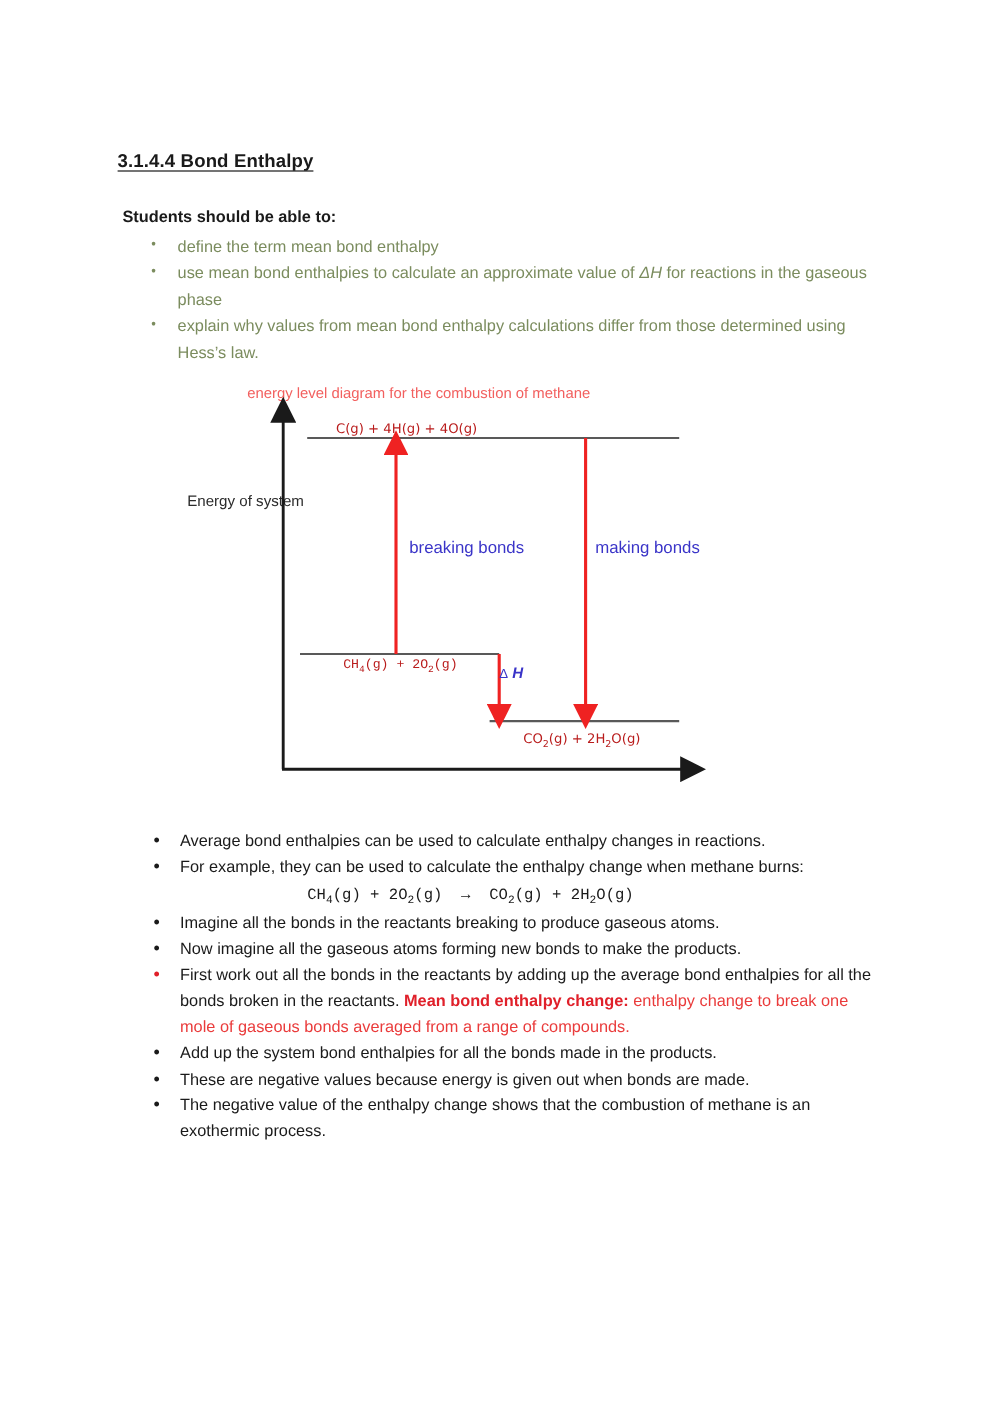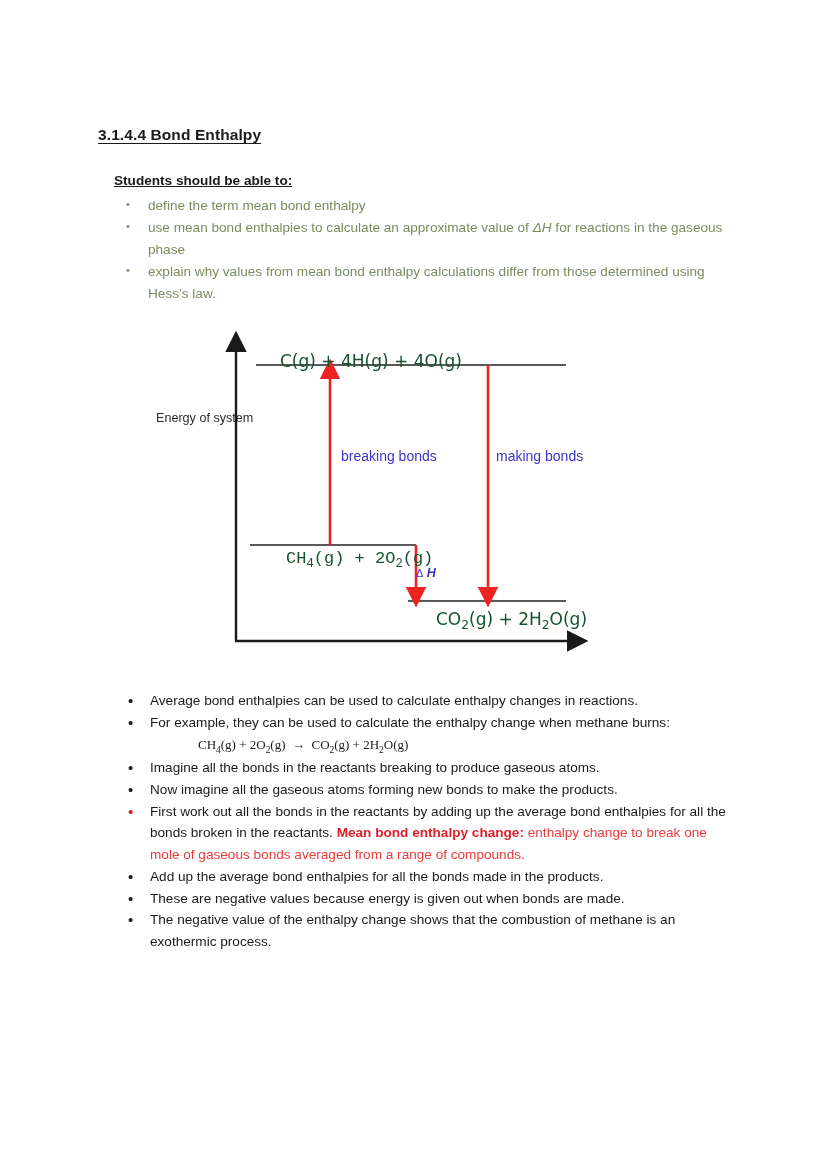--- a/index.html
+++ b/index.html
@@ -39,23 +39,22 @@
     letter-spacing: 0.1px;
     margin: 0 0 26px 0;
     line-height: 1.2;
   }
 
   
   .spec-lead {
     font-size: 13.6px;
     font-weight: 700;
     color: #1a1a1a;
-    margin: 0 0 4px 16px;
+    margin: 0 0 4px 4px;
     line-height: 1.5;
-    text-decoration: underline;
   }
   ul.spec-list {
     list-style: none;
     margin: 0 0 0 0;
     padding: 0;
   }
   ul.spec-list > li {
     position: relative;
     padding-left: 50px;
     font-size: 13.6px;
@@ -106,40 +105,40 @@
     white-space: nowrap;
     margin-left: 40px;
   }
   .diagram-svg {
     position: absolute;
     left: 0;
     top: 0;
   }
   .lvl-label {
     position: absolute;
-    font-size: 17px;
-    color: #14532d;
+    font-size: 11px;
+    color: #b91c1c;
     white-space: nowrap;
     font-family: "DejaVu Sans", sans-serif;
   }
   .lvl-top { left: 182px; top: 30px; }
   .lvl-mid { left: 188px; top: 228px; font-family: Liberation Mono, monospace; }
   .lvl-bot { left: 338px; top: 288px; }
   .flow-label {
     position: absolute;
     font-size: 14px;
     color: #3a34c8;
     white-space: nowrap;
   }
   .flow-break { left: 243px; top: 127px; }
   .flow-make { left: 398px; top: 127px; }
   .dh-label {
     position: absolute;
     left: 318px;
-    top: 245px;
+    top: 233px;
     font-size: 12.6px;
     color: #3a34c8;
     white-space: nowrap;
     font-style: italic;
     font-weight: 700;
   }
   .dh-label .dsym { font-style: normal; font-weight: 400; font-size: 11px; }
 
   
   ul.notes-list {
@@ -160,22 +159,22 @@
     position: absolute;
     left: 30px;
     top: 0px;
     font-size: 15px;
     line-height: 1.45;
     color: #1a1a1a;
   }
   ul.notes-list > li.red-bullet::before { color: #e0202a; }
   .eqn {
     display: inline-block;
-    margin-left: 48px;
-    font-family: Liberation Serif, serif;
+    margin-left: 106px;
+    font-family: Liberation Mono, monospace;
     font-size: 13px;
   }
   .red-bold { color: #e0202a; font-weight: 700; }
   .red-plain { color: #ea3b3b; }
   sub { font-size: 0.72em; }
 </style>
 </head>
 <body>
 
 <div class="page">
@@ -187,20 +186,21 @@
 
     <ul class="spec-list">
       <li>define the term mean bond enthalpy</li>
       <li><span>use mean bond enthalpies to calculate an approximate value of </span><span class="ital">ΔH</span><span> for reactions in the gaseous phase</span></li>
       <li>explain why values from mean bond enthalpy calculations differ from those determined using Hess’s law.</li>
     </ul>
 
 
     <div class="diagram-wrap">
 
+      <div class="diagram-title">energy level diagram for the combustion of methane</div>
       <div class="axis-label">Energy of system</div>
 
       <svg class="diagram-svg" width="632" height="365" viewBox="0 0 632 365">
         <defs>
           <marker id="axArrow" markerWidth="9" markerHeight="9" refX="3" refY="4.5" orient="auto">
             <polygon points="0,0 9,4.5 0,9" fill="#1a1a1a"></polygon>
           </marker>
           <marker id="redDown" markerWidth="8" markerHeight="8" refX="3.2" refY="4" orient="auto">
             <polygon points="0,0 8,4 0,8" fill="#ef2222"></polygon>
           </marker>
@@ -245,19 +245,19 @@
       <div class="flow-label flow-make">making bonds</div>
       <div class="dh-label"><span class="dsym">Δ</span> <em>H</em></div>
     </div>
 
     <ul class="notes-list">
       <li>Average bond enthalpies can be used to calculate enthalpy changes in reactions.</li>
       <li><span>For example, they can be used to calculate the enthalpy change when methane burns:</span><br><span class="eqn">CH<sub>4</sub>(g) + 2O<sub>2</sub>(g) &nbsp;→&nbsp; CO<sub>2</sub>(g) + 2H<sub>2</sub>O(g)</span></li>
       <li>Imagine all the bonds in the reactants breaking to produce gaseous atoms.</li>
       <li>Now imagine all the gaseous atoms forming new bonds to make the products.</li>
       <li class="red-bullet"><span>First work out all the bonds in the reactants by adding up the average bond enthalpies for all the bonds broken in the reactants. </span><span class="red-bold">Mean bond enthalpy change:</span><span class="red-plain"> enthalpy change to break one mole of gaseous bonds averaged from a range of compounds.</span></li>
-      <li>Add up the average bond enthalpies for all the bonds made in the products.</li>
+      <li>Add up the system bond enthalpies for all the bonds made in the products.</li>
       <li>These are negative values because energy is given out when bonds are made.</li>
       <li>The negative value of the enthalpy change shows that the combustion of methane is an exothermic process.</li>
     </ul>
 
   </div>
 </div>
 
 </body></html>

